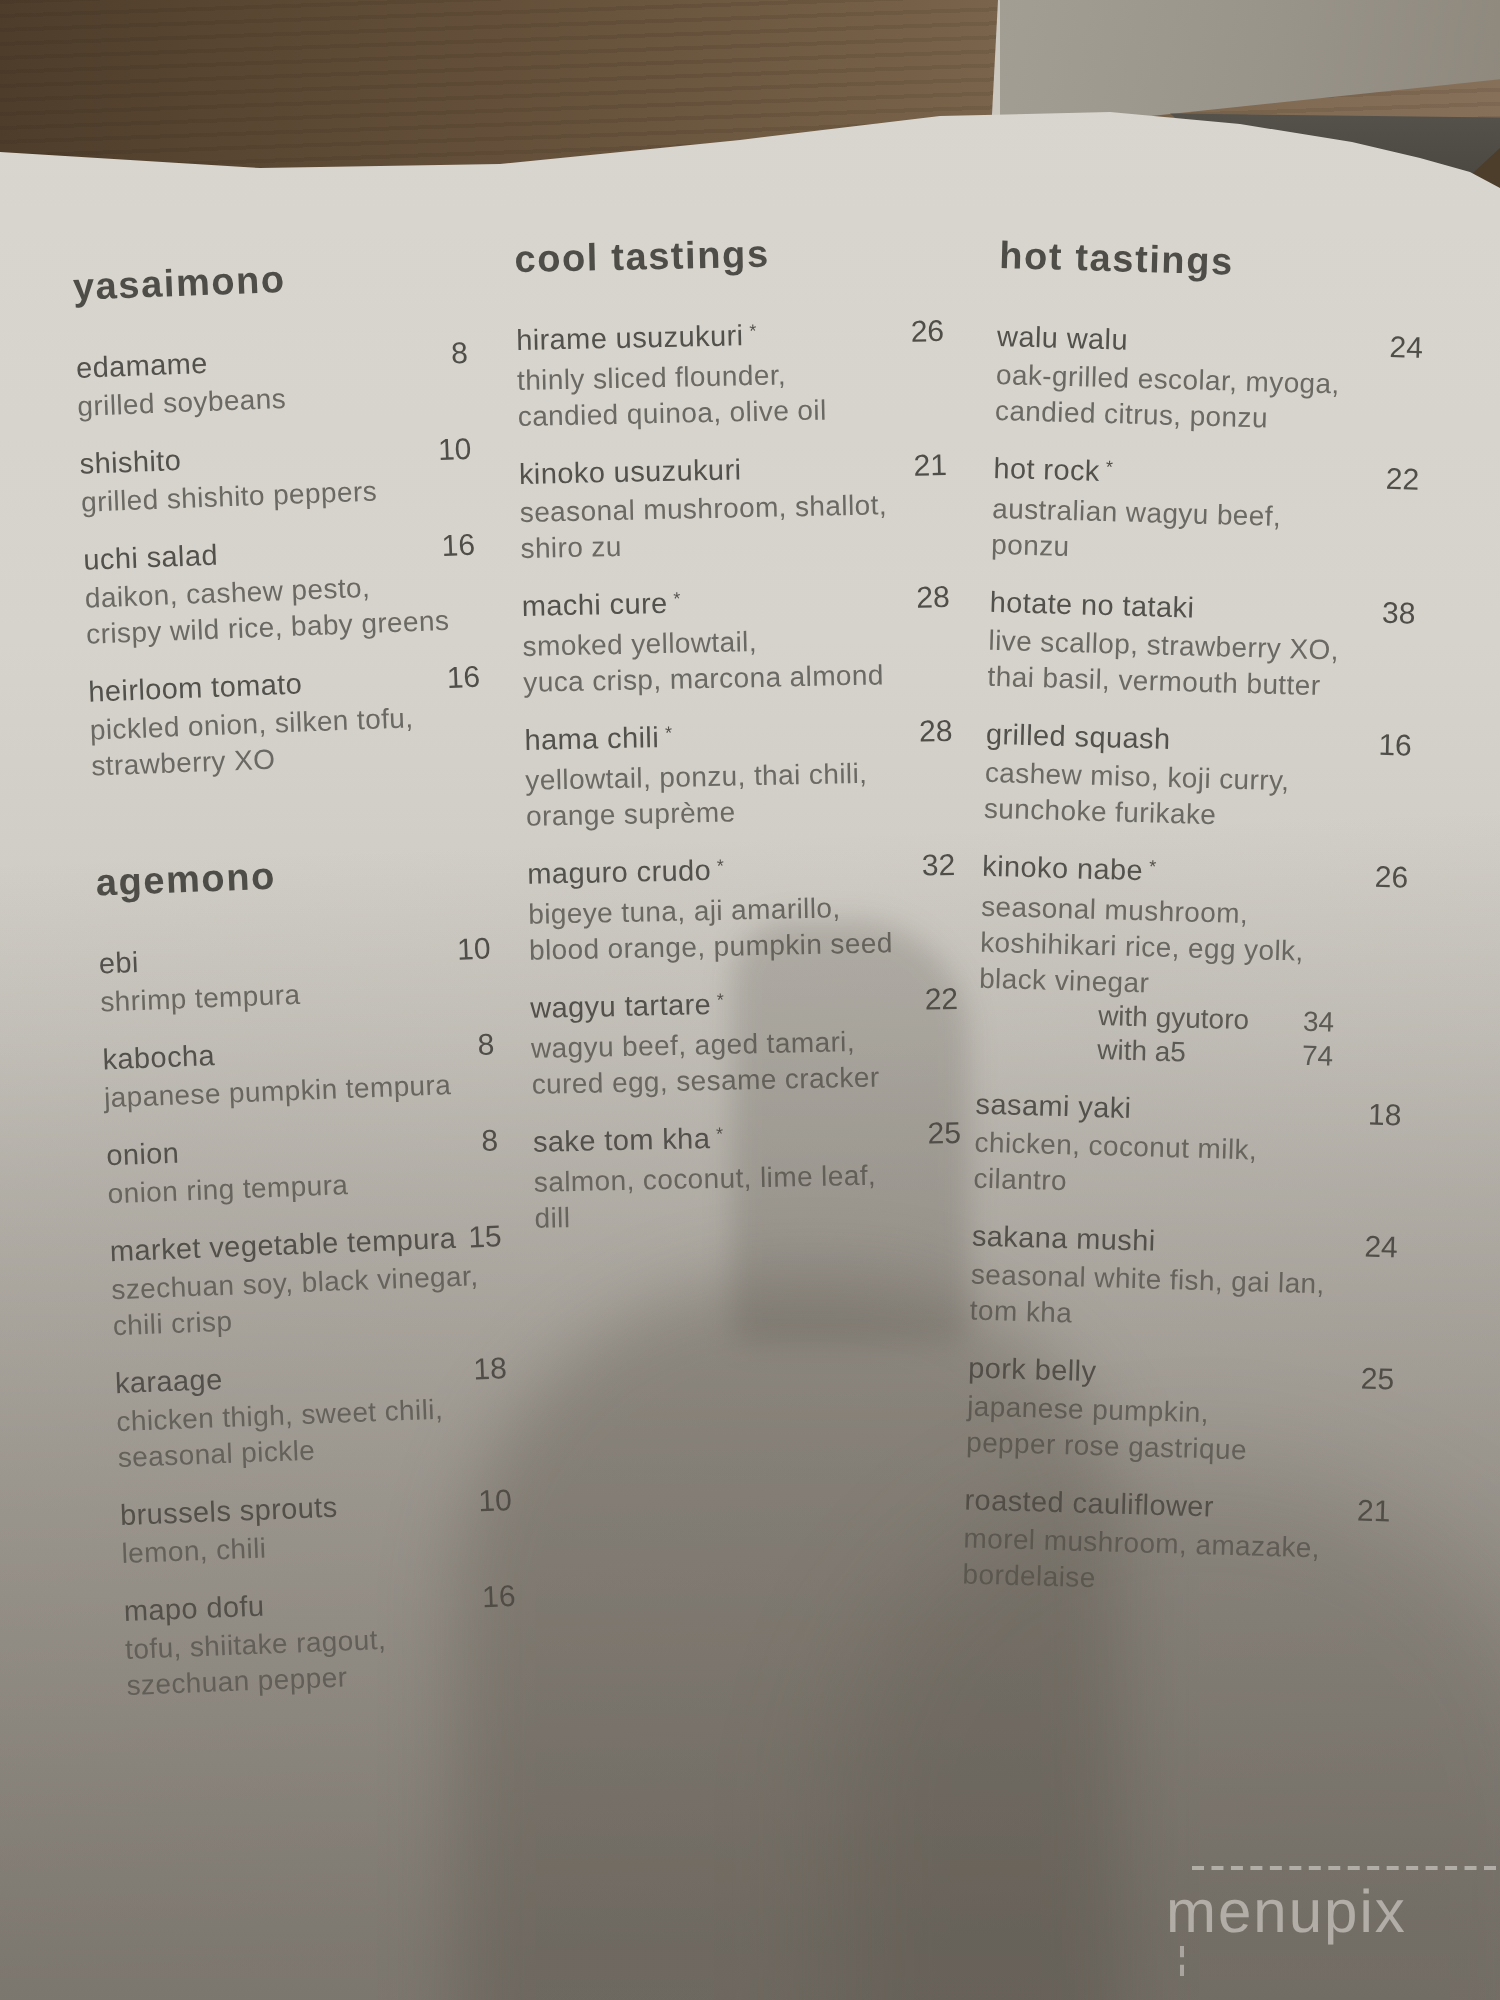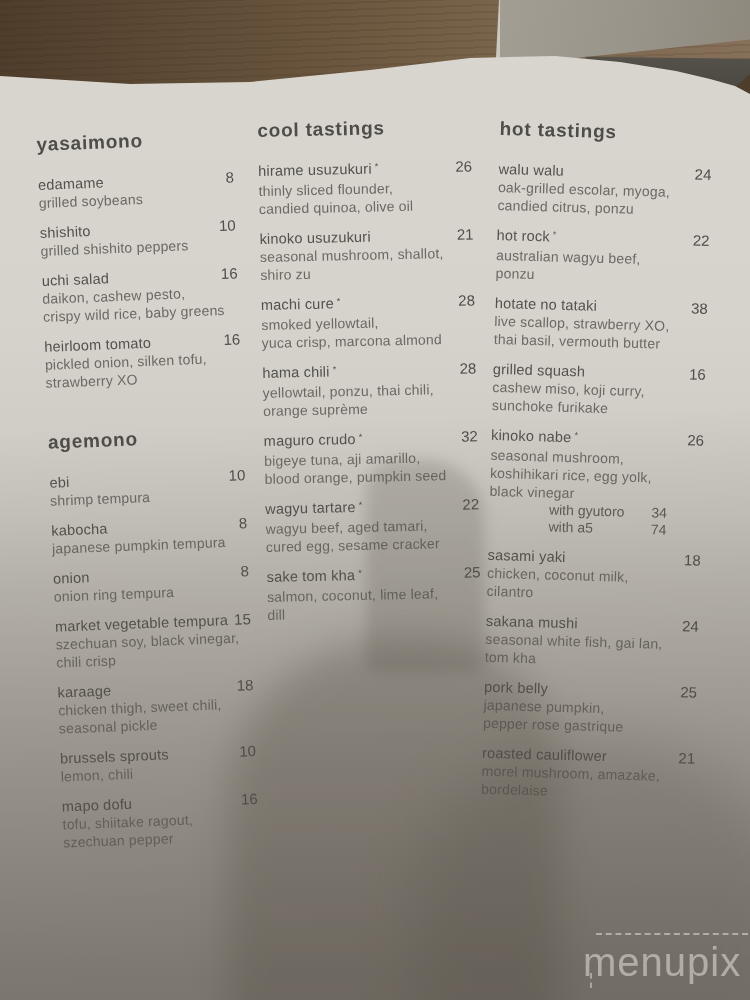--- a/index.html
+++ b/index.html
@@ -58,21 +58,21 @@
     border-radius:50% 42% 0 0 / 38% 30% 0 0;background:rgba(78,72,64,0.30);filter:blur(18px);}
   .body-shadow2{left:416px;top:736px;width:368px;height:330px;
     border-radius:50% 50% 0 0;background:rgba(84,78,70,0.22);filter:blur(28px);}
   .bottom-shade{left:0;top:0;width:750px;height:1000px;
     background:linear-gradient(178deg,rgba(0,0,0,0) 42%,rgba(82,76,68,0.16) 58%,
                rgba(82,76,68,0.32) 78%,rgba(76,70,62,0.44) 96%);}
 
   
   .watermark{position:absolute;left:583px;top:933px;width:165px;}
   .wm-line{border-top:2px dashed rgba(238,235,229,0.5);width:152px;margin-left:13px;}
-  .wm-text{font-size:40px;letter-spacing:1px;color:rgba(235,232,226,0.52);
+  .wm-text{font-size:30px;letter-spacing:1px;color:rgba(235,232,226,0.52);
     margin-top:5px;font-weight:400;}
   .wm-tick{position:absolute;left:7px;top:40px;height:15px;border-left:2px dashed rgba(238,235,229,0.45);}
 </style>
 </head>
 <body>
 
 <div class="scene">
   <div class="wood"></div>
   <div class="side-card-edge"></div>
   <div class="side-card"></div>

